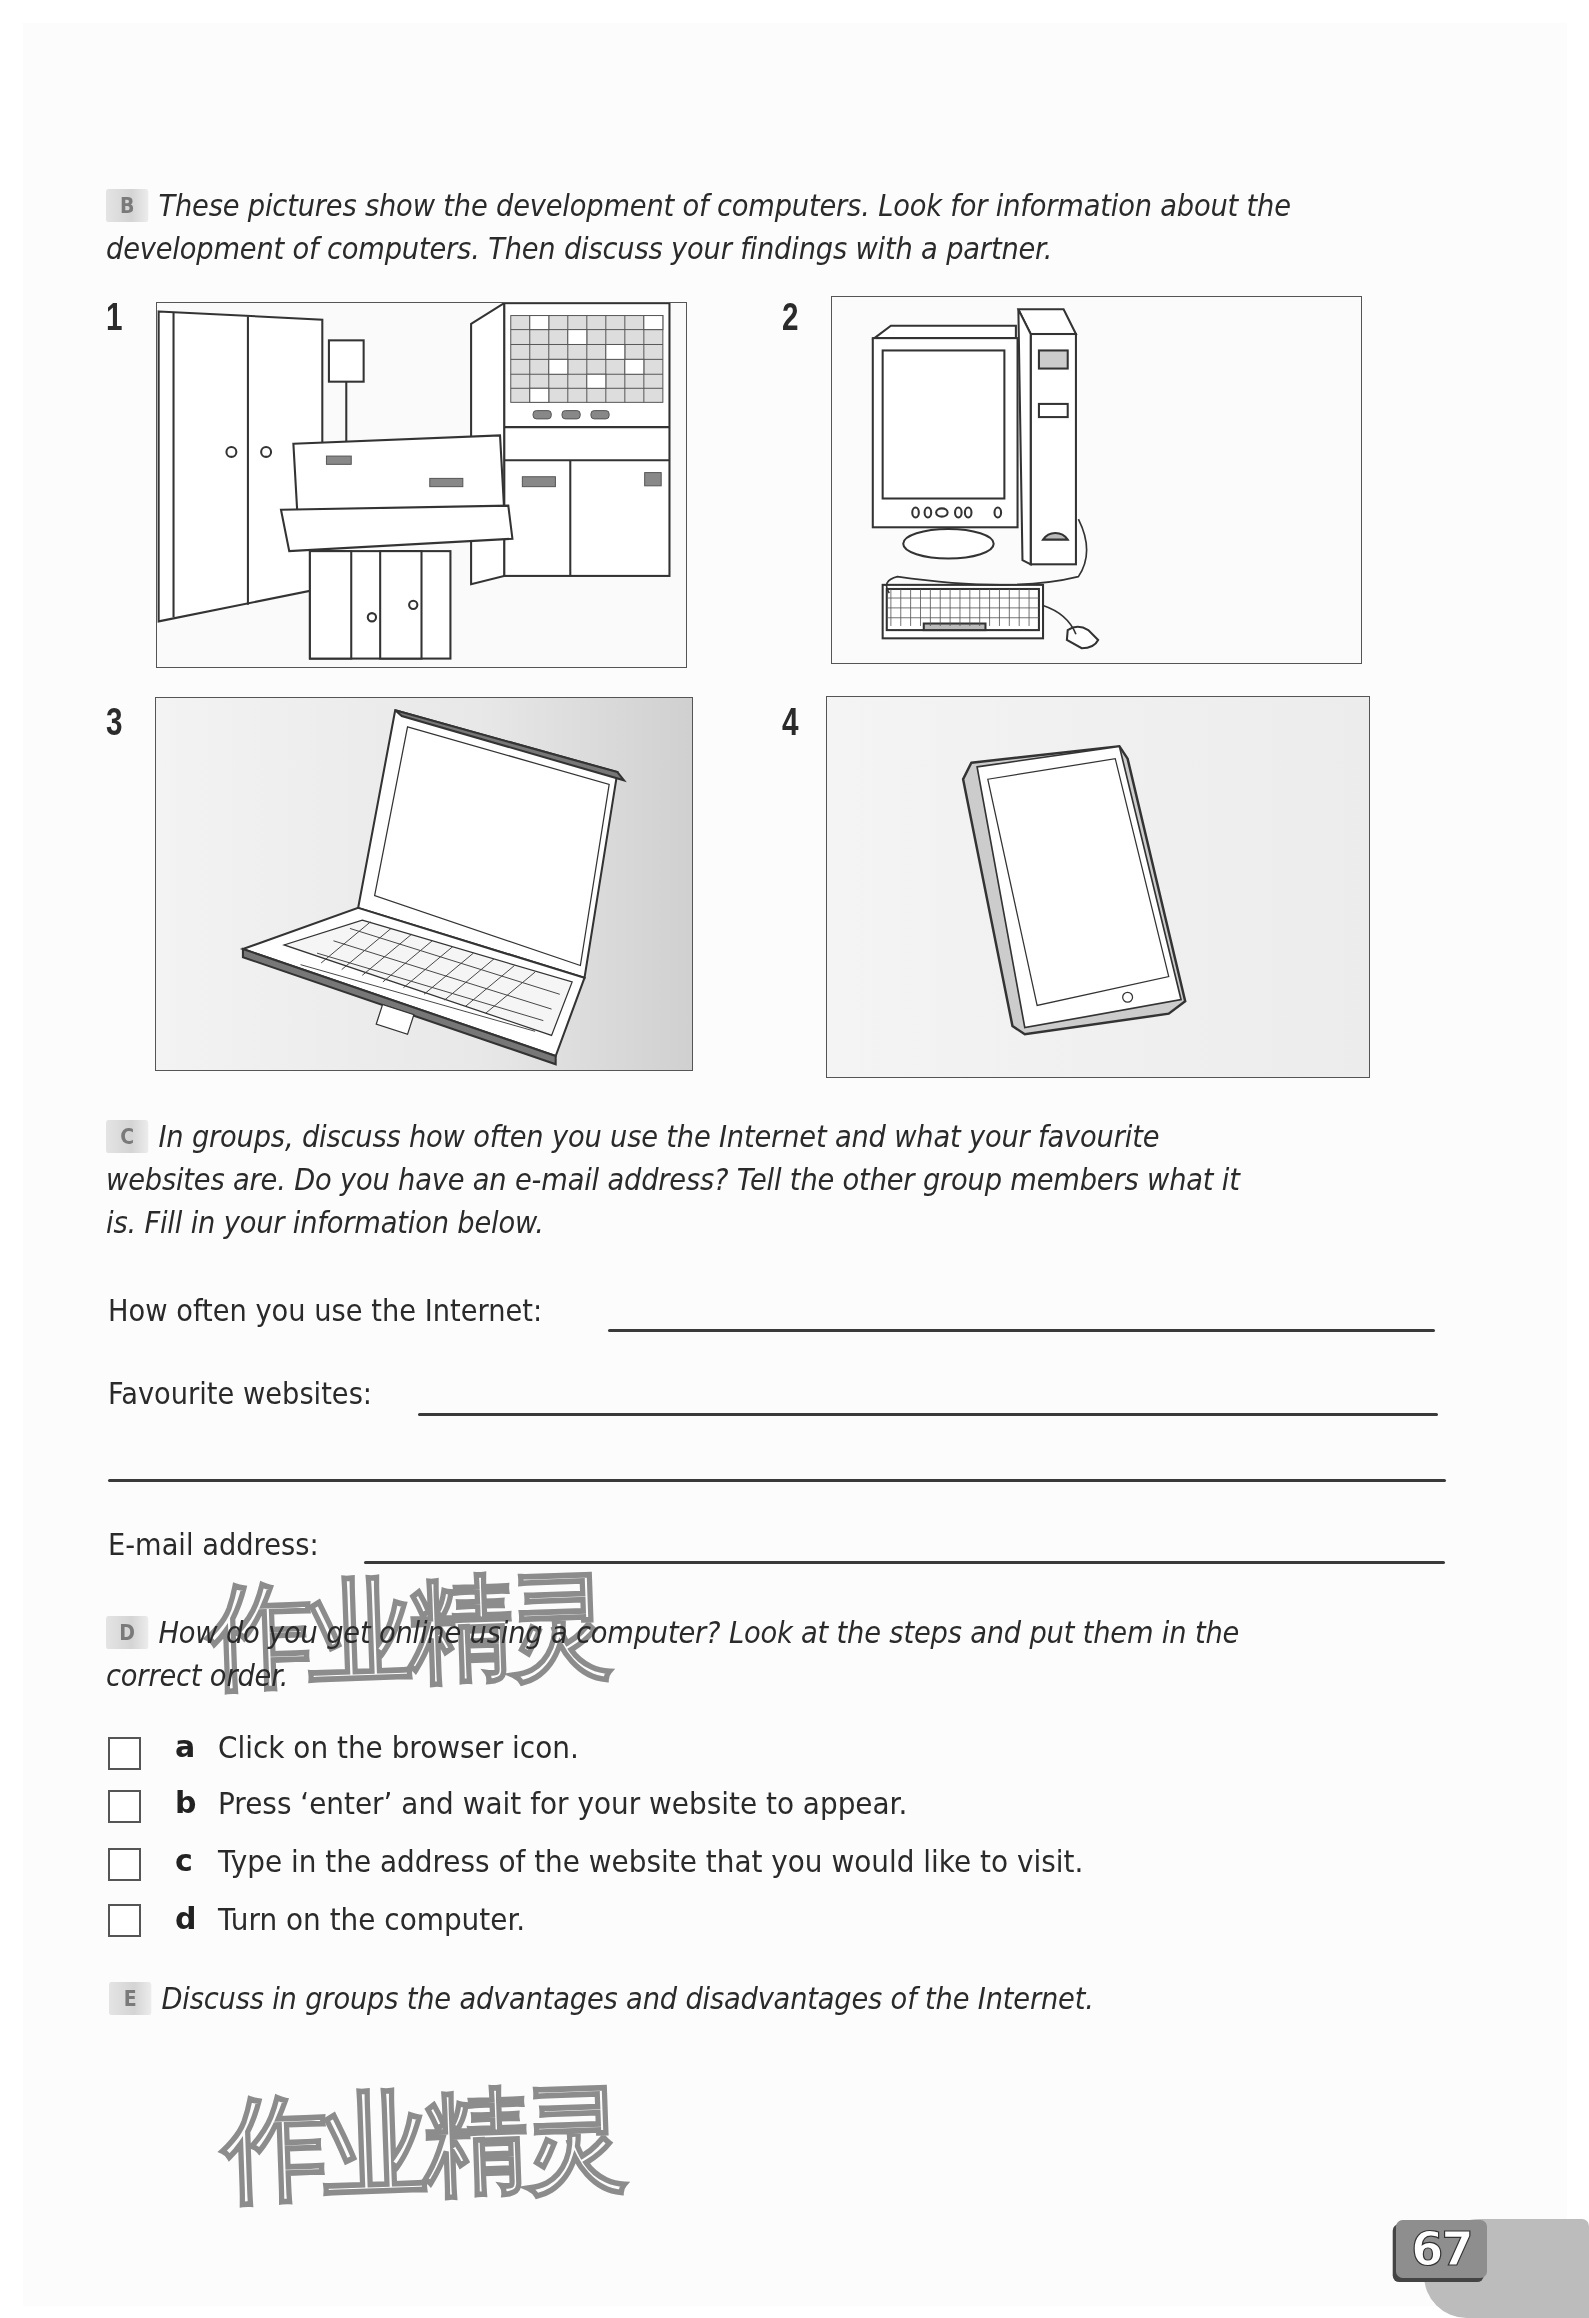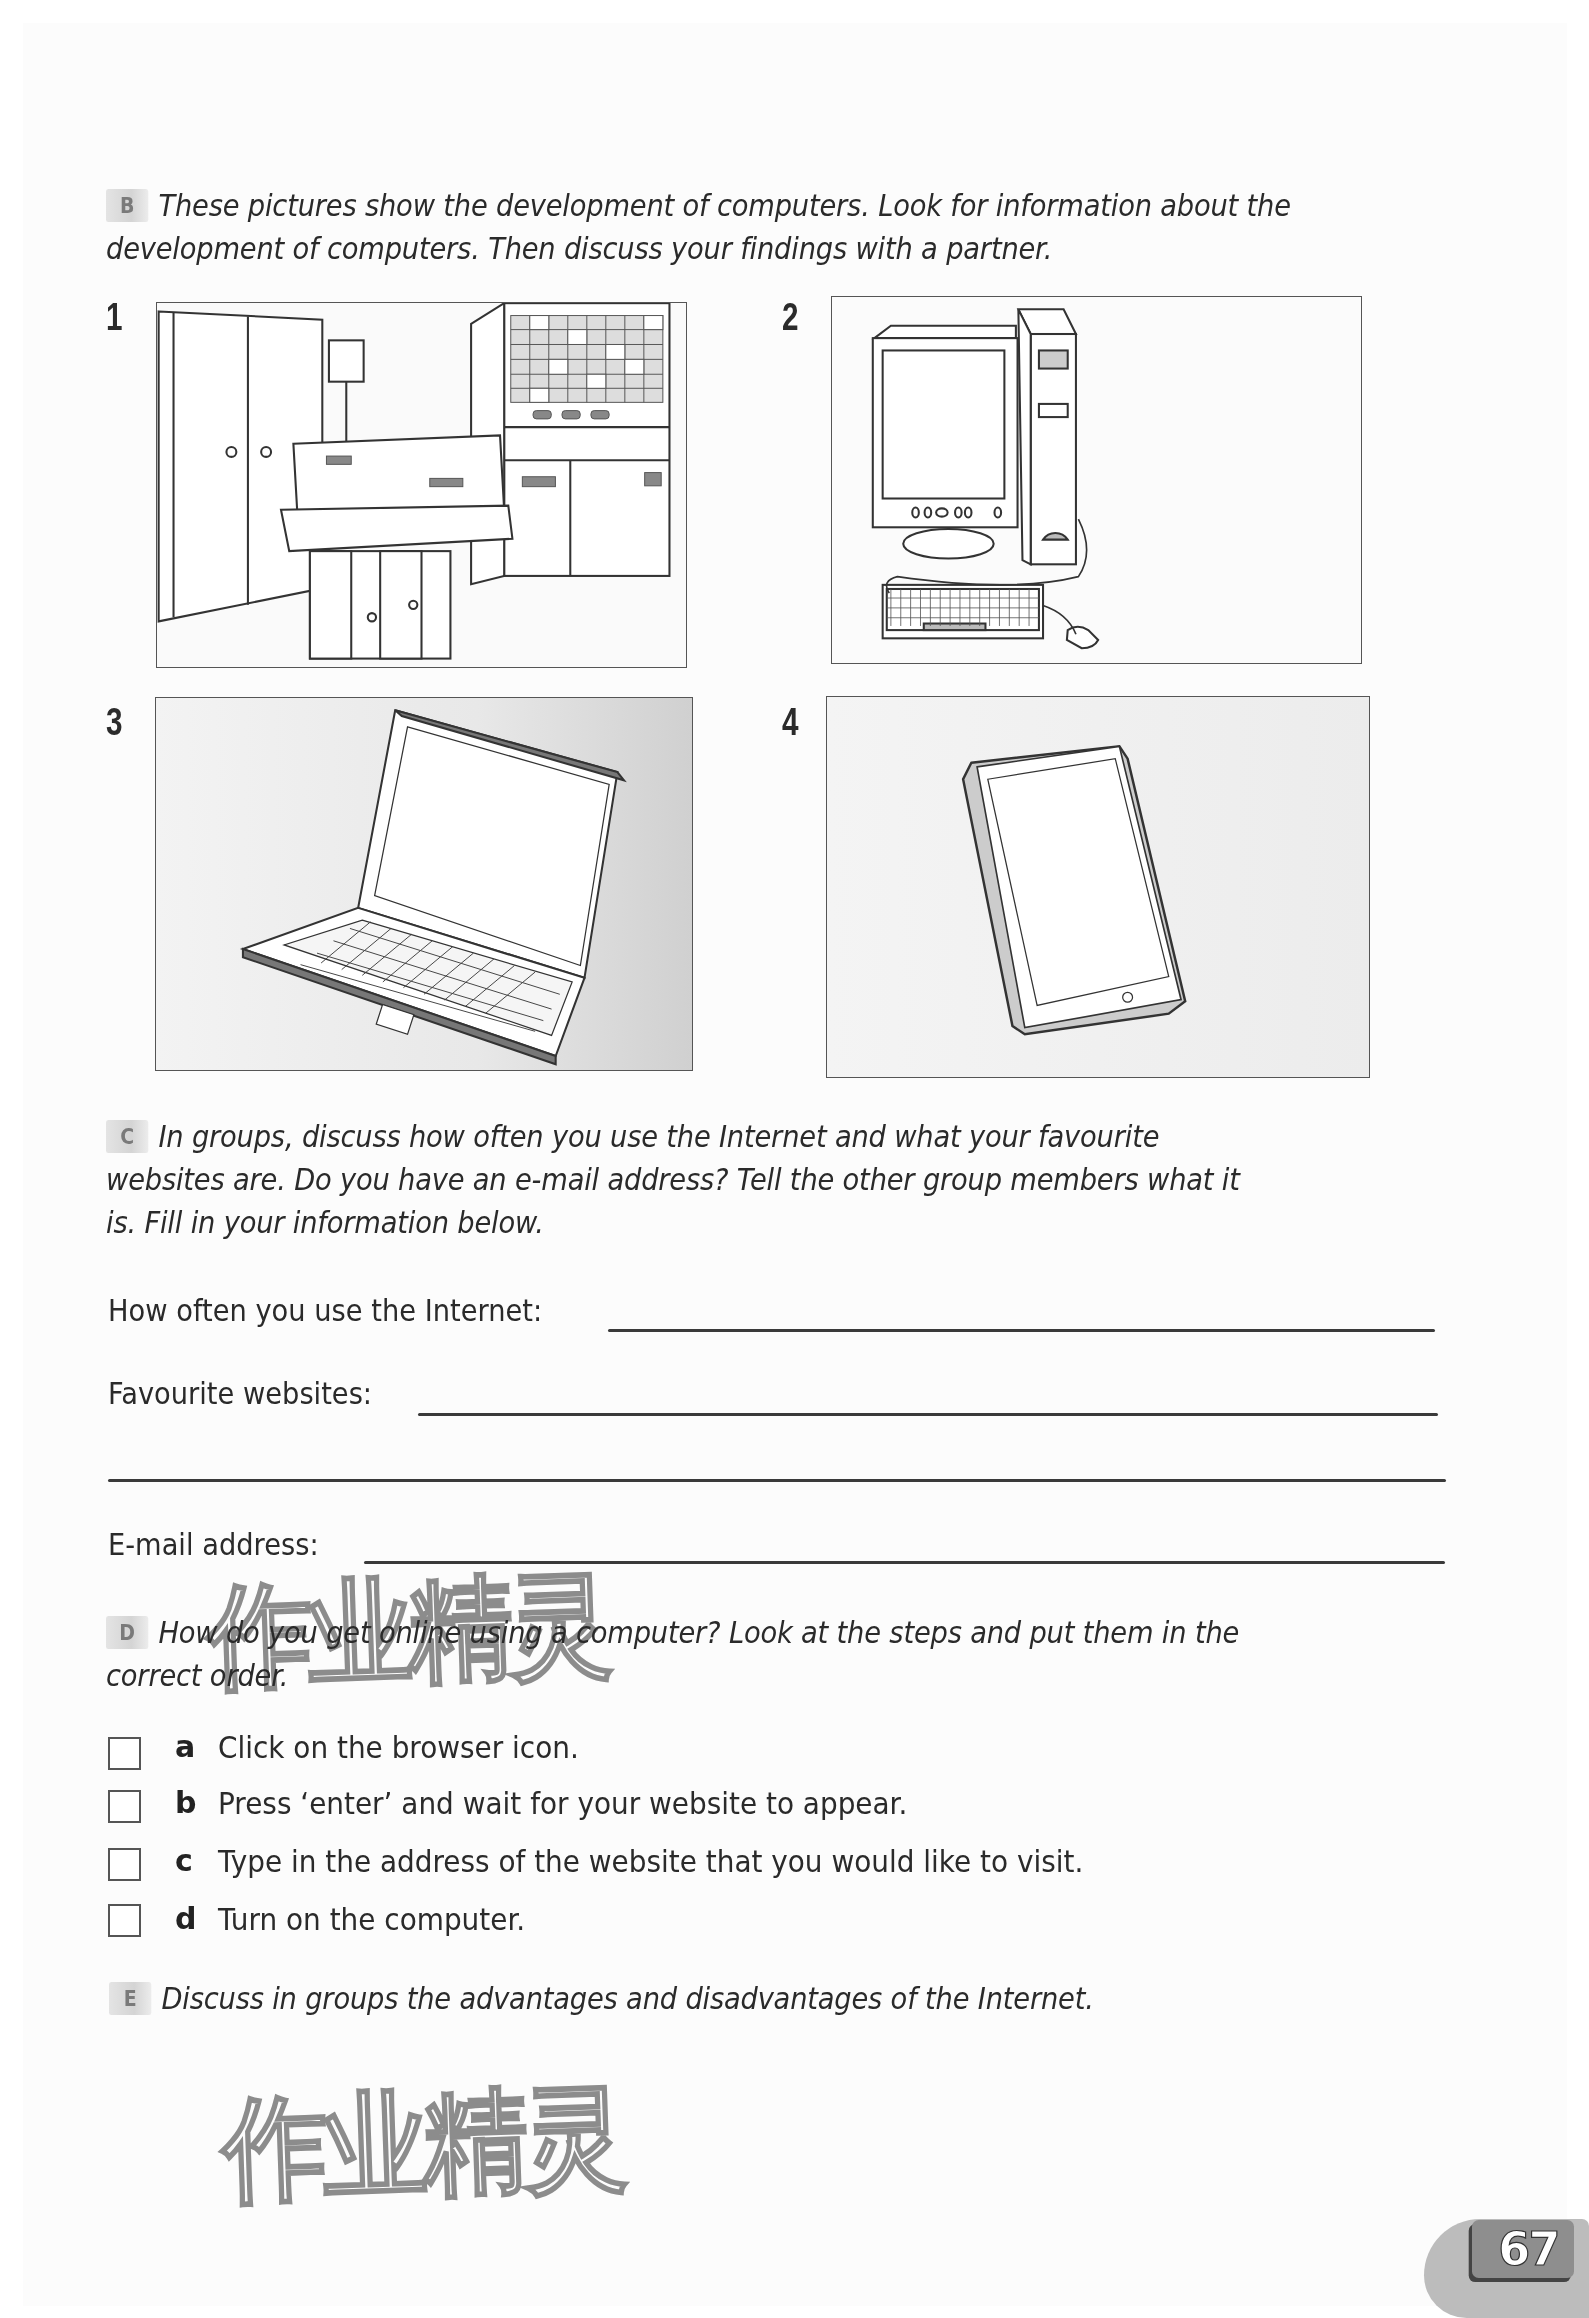--- a/index.html
+++ b/index.html
@@ -260,14 +260,14 @@
   <div class="abs item-text" style="left:218px; top:1901px;">Turn on the computer.</div>
 </div>
 
 <div class="abs instr" style="left:109px; top:1977px; width:1621px;">
   <div><span class="badge">E</span><span>Discuss in groups the advantages and disadvantages of the Internet.</span></div>
 </div>
 
 <div class="abs watermark" style="left:205px; top:2068px;">作业精灵</div>
 
 <div class="abs page-shape" style="left:1424px; top:2219px;"></div>
-<div class="abs page-num" style="left:1472px; top:2220px;padding-left:11px;">67</div>
+<div class="abs page-num" style="left:1396px; top:2220px;">67</div>
 
 
 </body></html>

